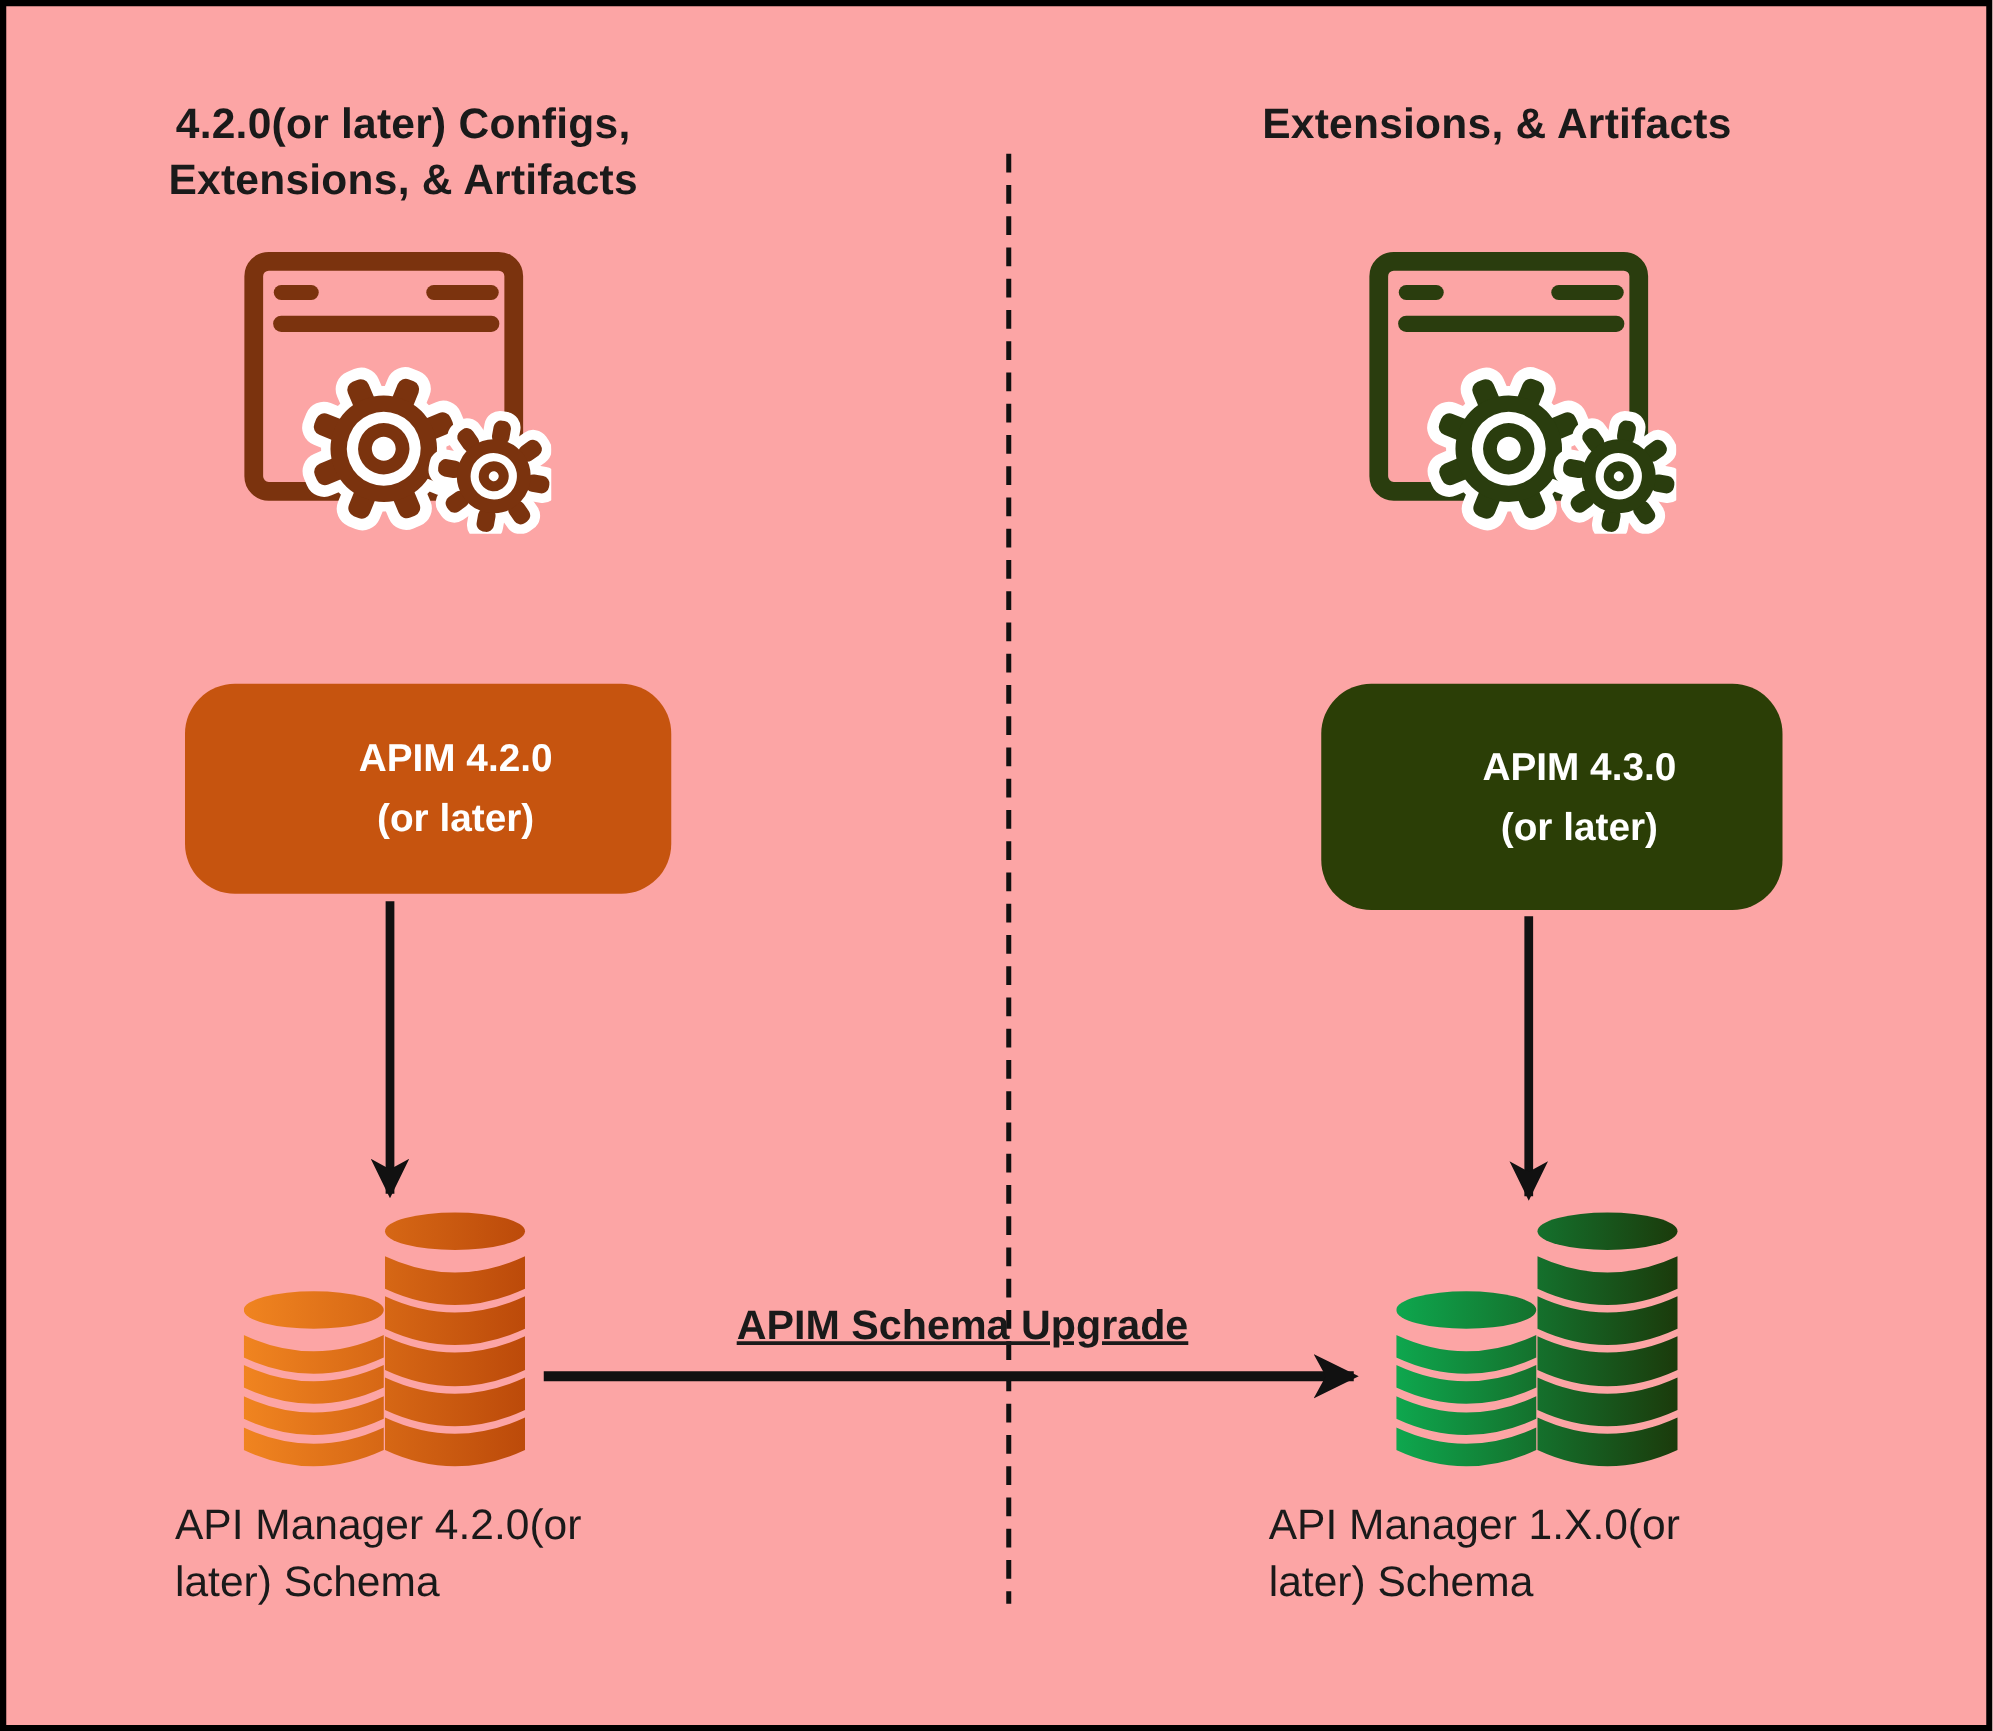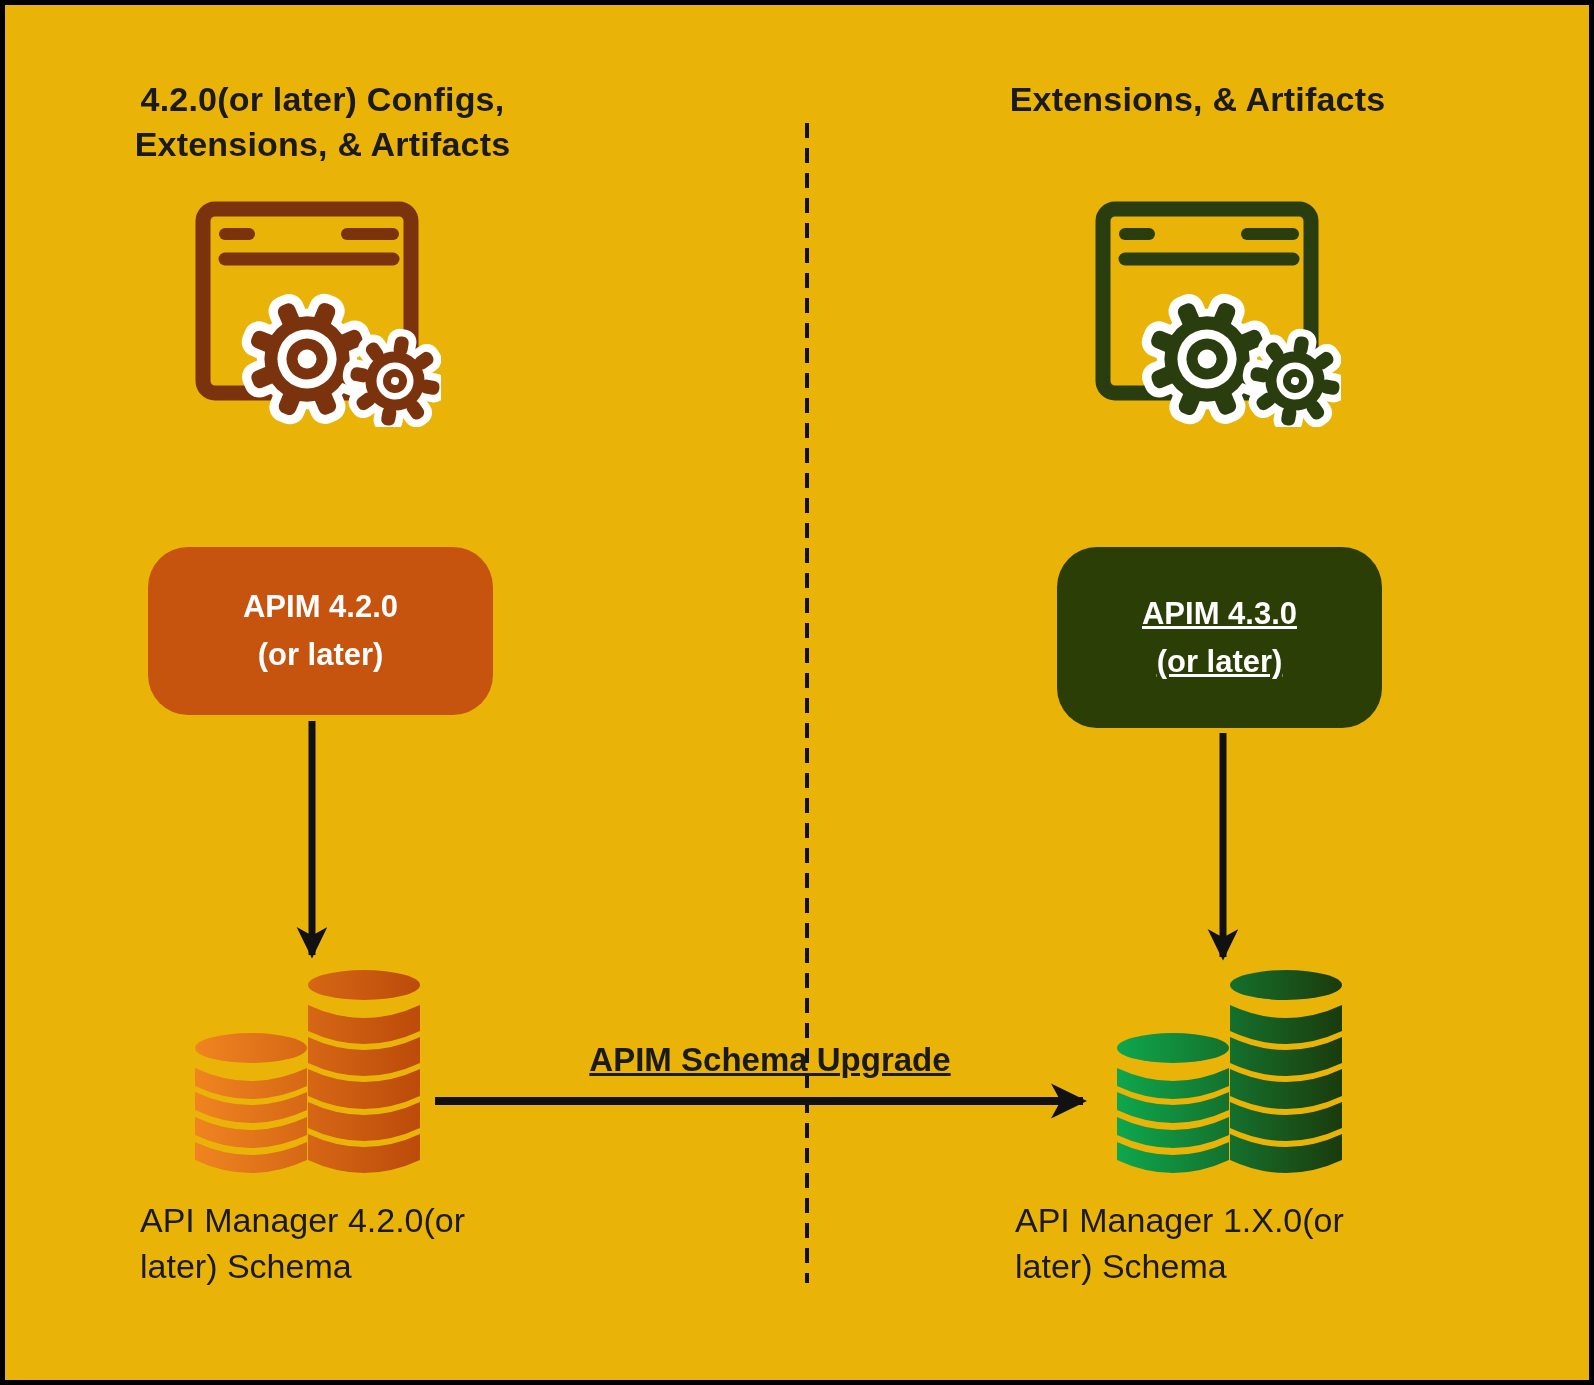--- a/index.html
+++ b/index.html
@@ -1,26 +1,26 @@
 <!DOCTYPE html>
 <html><head>
 <meta charset="utf-8">
 <style>
   html,body{margin:0;padding:0;background:#fff;}
   .stage{
-    position:relative;width:1594px;height:1385px;background:#eab308;
+    position:relative;width:1594px;height:1385px;background:#fca5a5;
     font-family:"Liberation Sans",sans-serif;color:#1a1a1a;overflow:hidden;
     box-sizing:border-box;border:5px solid #000;
   }
   .abs{position:absolute;}
   .hdr{width:445px;text-align:center;font-size:34px;font-weight:700;line-height:45px;letter-spacing:.2px;}
   .hdr span{display:block;}
   .apim-box{
     display:flex;flex-direction:column;align-items:center;justify-content:center;
-    border-radius:40px;color:#fff;font-size:31px;font-weight:700;line-height:48px;text-align:center;
+    border-radius:40px;color:#fff;font-size:31px;font-weight:700;line-height:48px;text-align:center;padding-left:44px;
   }
   .apim-box span{display:block;}
   .schema-label{width:410px;text-align:left;font-size:34px;font-weight:400;line-height:46px;}
   .schema-label span{display:block;}
   .upgrade-label{width:400px;text-align:center;font-size:33px;font-weight:700;}
   .icon-wrap svg{display:block;}
   .overlay{position:absolute;left:0;top:0;pointer-events:none;}
 </style>
 </head>
 <body>
@@ -170,21 +170,21 @@
         <circle r="24" fill="none" stroke="currentColor" stroke-width="11"></circle>
         <circle r="8" fill="none" stroke="currentColor" stroke-width="8"></circle>
       </g>
     </svg>
   </div>
 
   <div class="abs apim-box" style="left: 143px; top: 542px; width: 345px; height: 168px; background-color: rgb(198, 84, 15);">
     <span>APIM 4.2.0</span>
     <span>(or later)</span>
   </div>
-  <div class="abs apim-box" style="left: 1052px; top: 542px; width: 325px; height: 181px; background-color: rgb(43, 62, 6); text-decoration: underline;">
+  <div class="abs apim-box" style="left: 1052px; top: 542px; width: 325px; height: 181px; background-color: rgb(43, 62, 6);">
     <span>APIM 4.3.0</span>
     <span>(or later)</span>
   </div>
 
   <div class="abs icon-wrap" style="left:190px;top:963px;">
     <svg width="226" height="212" viewBox="0 0 226 212">
       <defs>
         <linearGradient id="grad-db-left" gradientUnits="userSpaceOnUse" x1="0" y1="0" x2="226" y2="0">
           <stop offset="0" stop-color="#F08420"></stop>
           <stop offset="1" stop-color="#BC4A0A"></stop>

